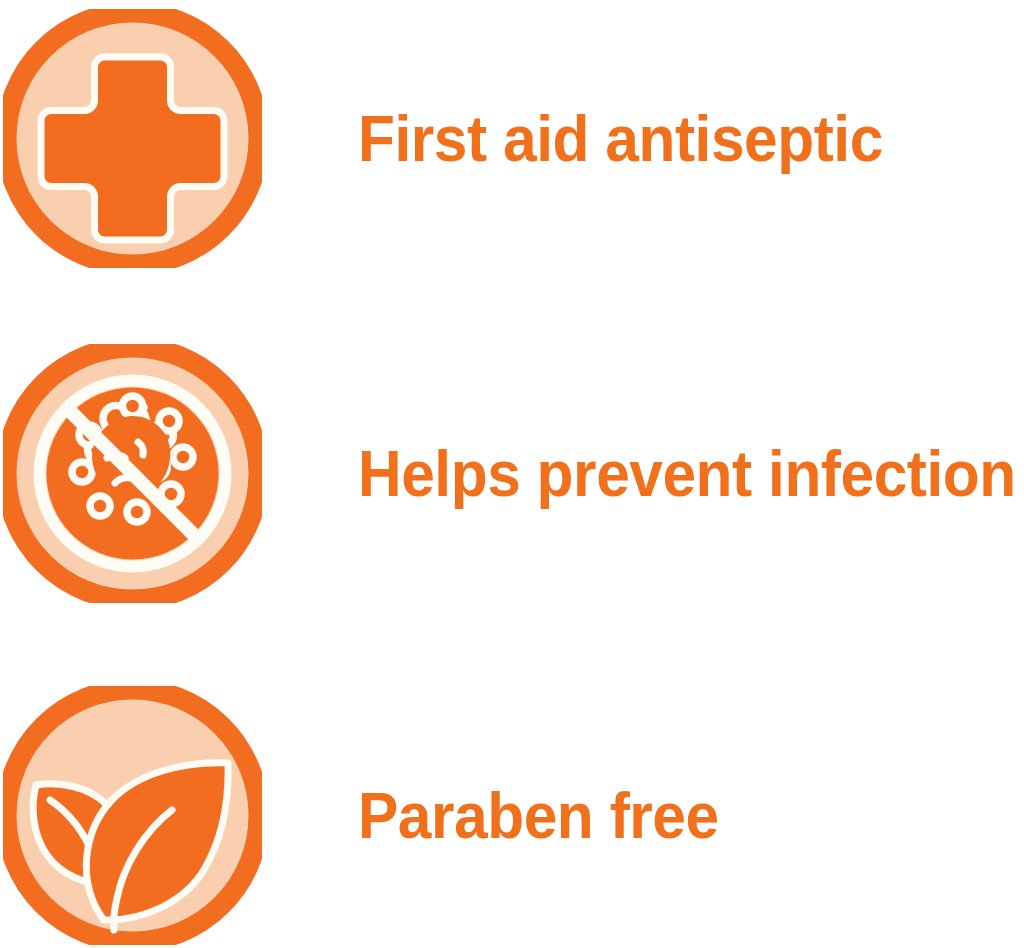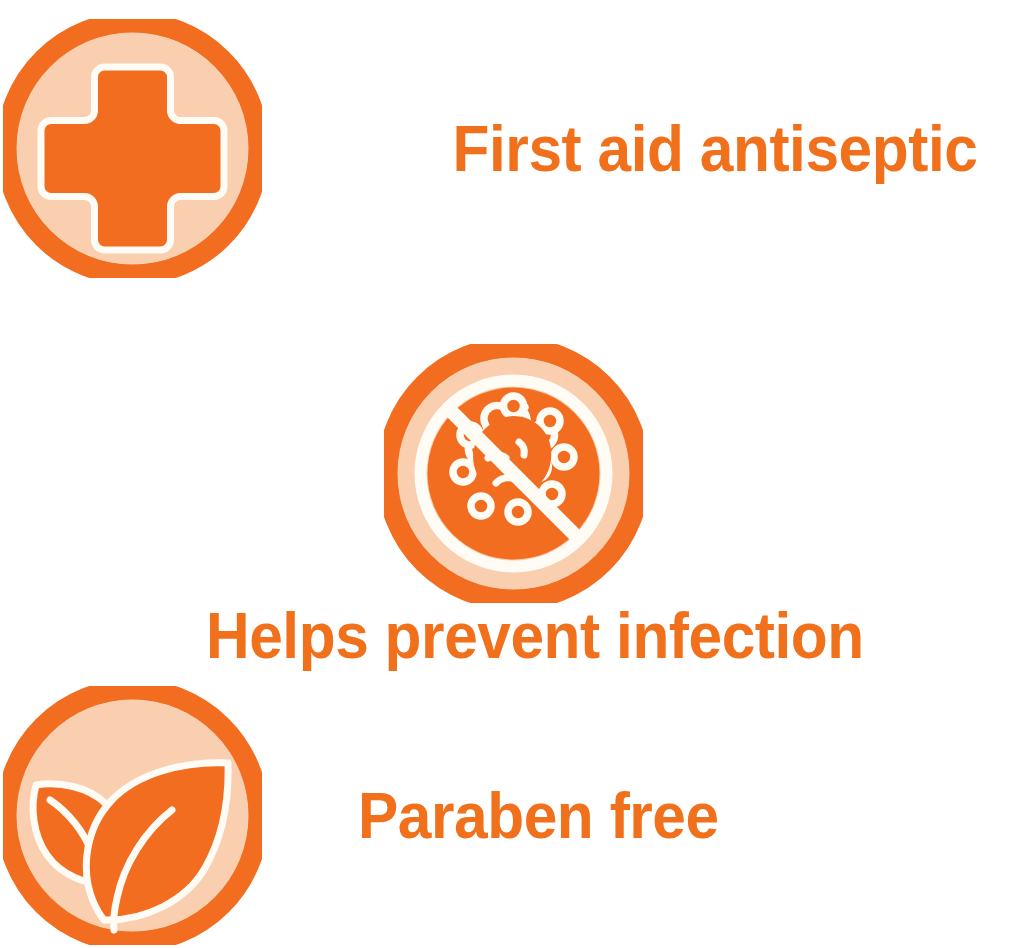--- a/index.html
+++ b/index.html
@@ -25,22 +25,22 @@
 
   .feature-row {
     position: absolute;
     left: 0;
     width: 1024px;
     height: 259px;
     display: flex;
     flex-direction: row;
     align-items: center;
   }
-  .feature-row.row-0 { top: 19px; text-align: right; }
-  .feature-row.row-1 { top: 344px; flex-direction: column; }
+  .feature-row.row-0 { top: 9px; }
+  .feature-row.row-1 { top: 344px; }
   .feature-row.row-2 { top: 686px; align-items: center; }
 
   .badge {
     position: relative;
     width: 259px;
     height: 259px;
     margin-left: 3px;
     flex: 0 0 auto;
   }
   .badge svg {

